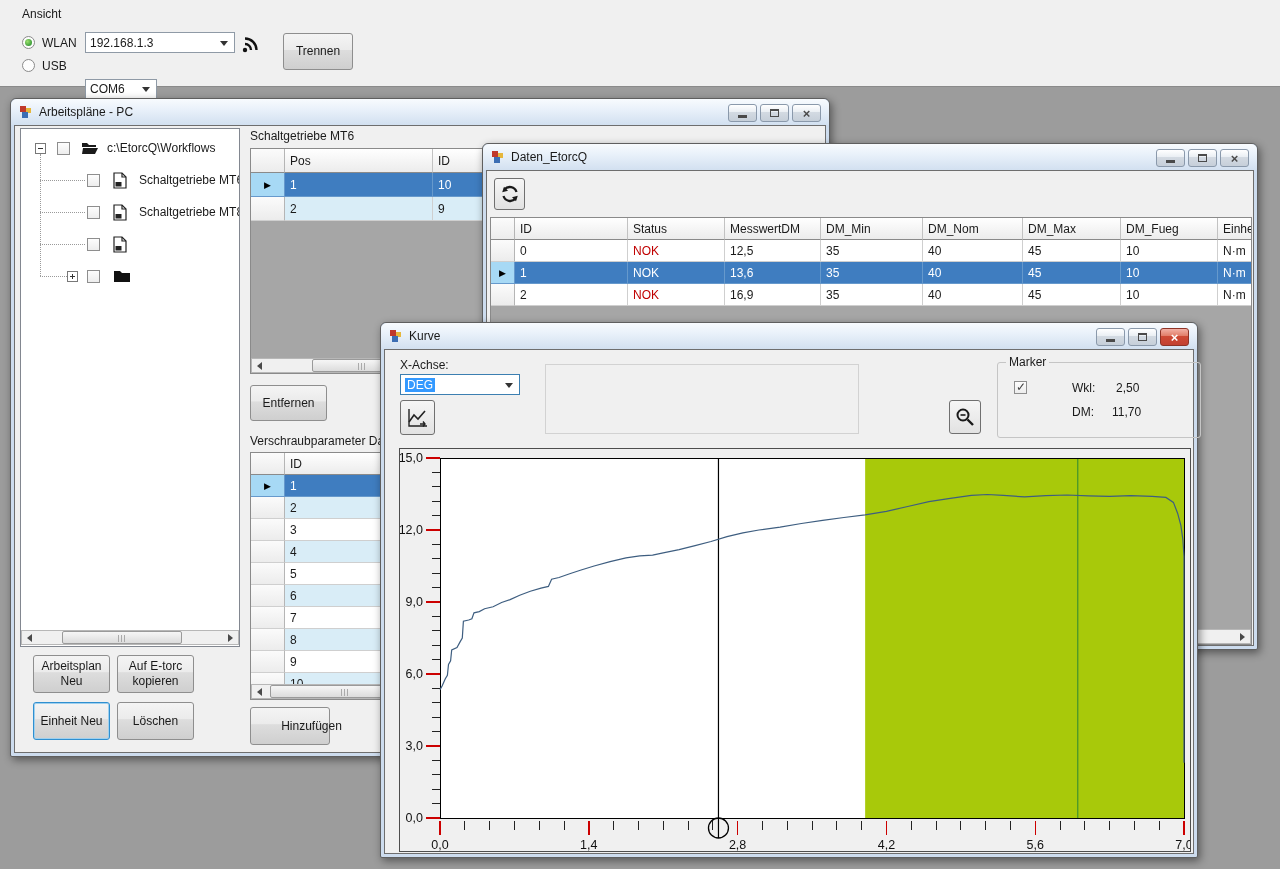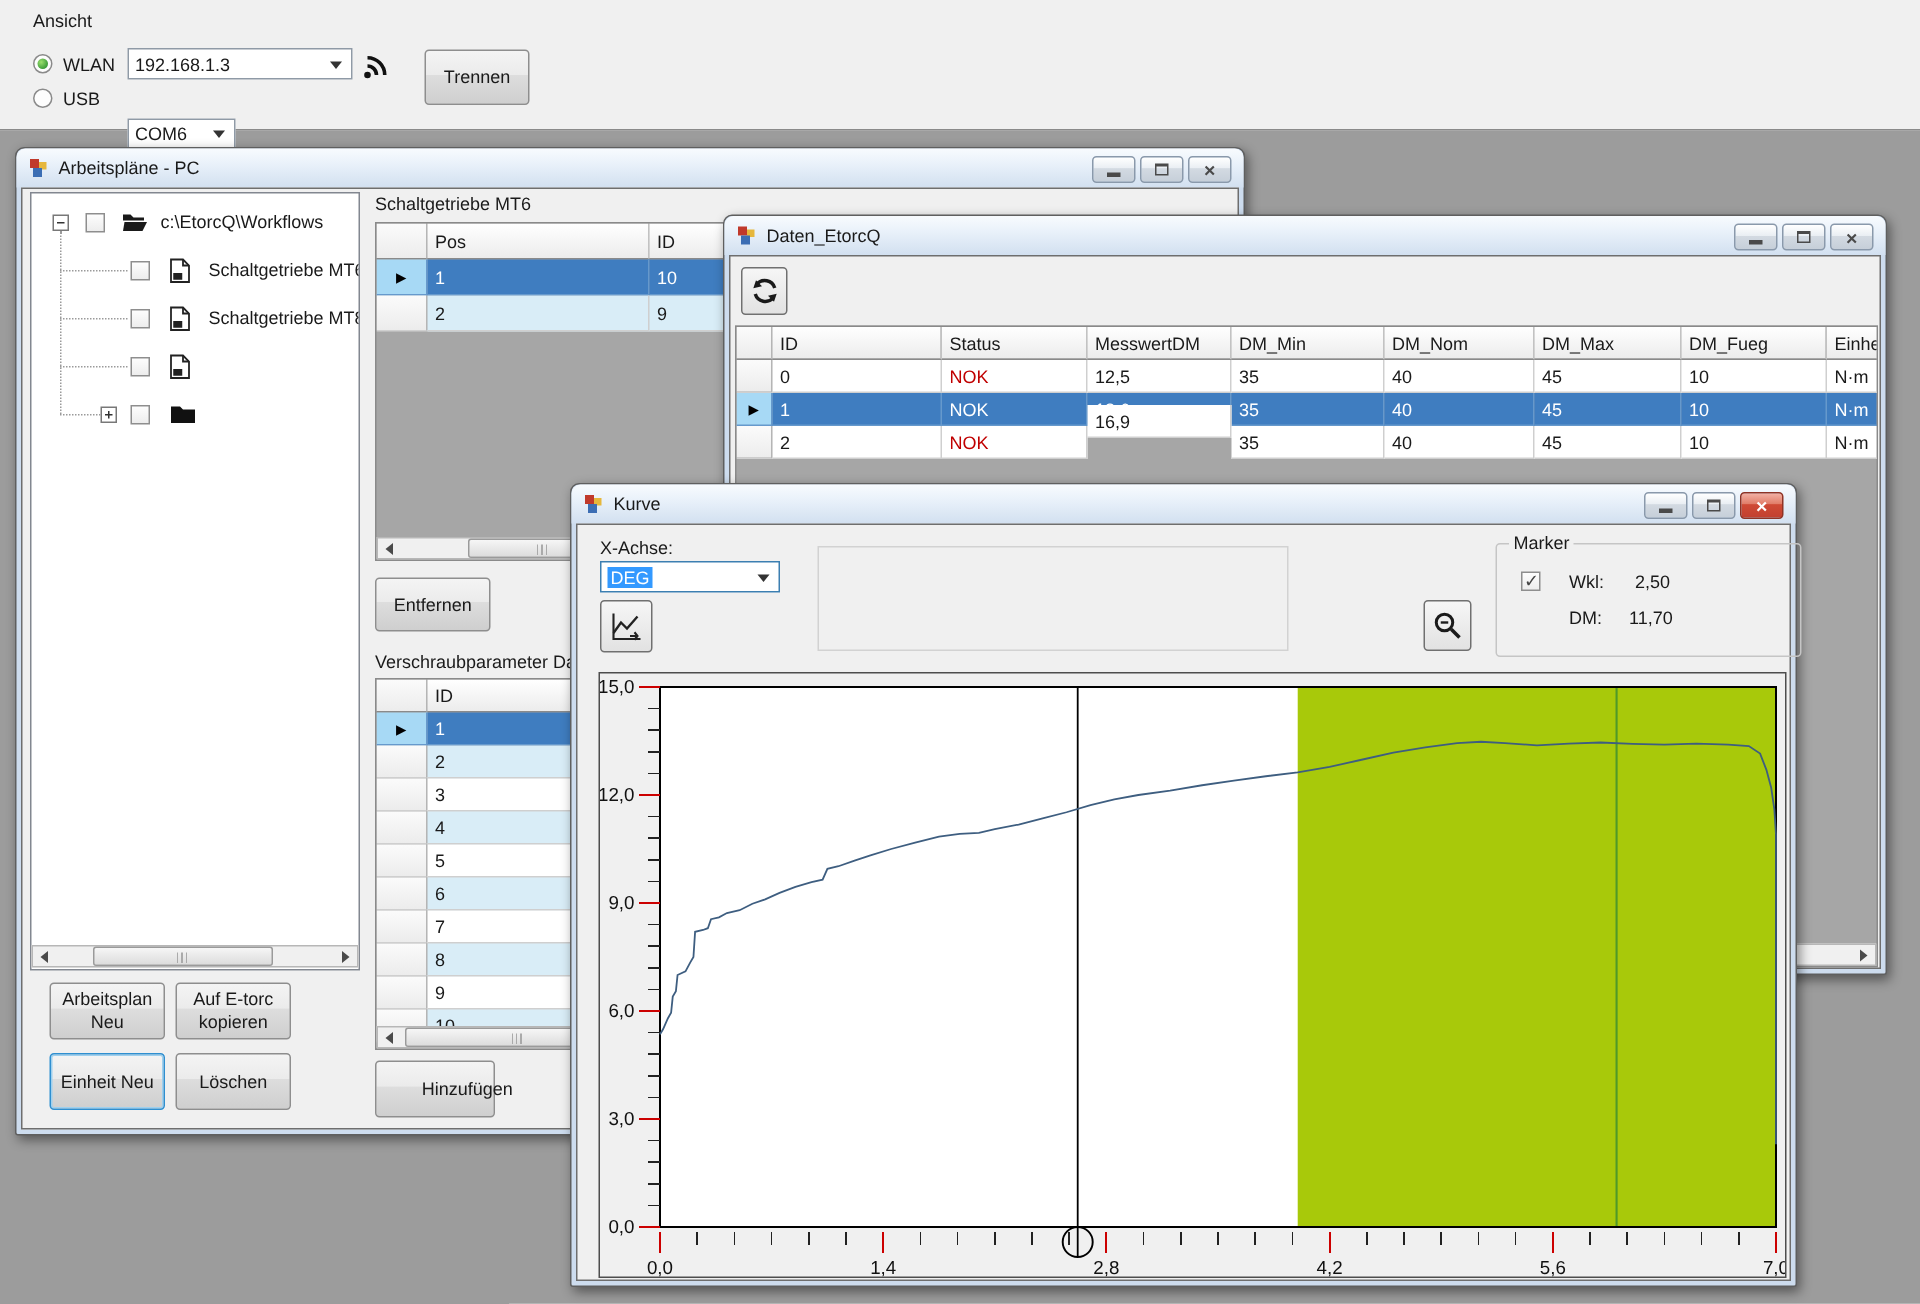--- a/index.html
+++ b/index.html
@@ -70,21 +70,21 @@
             background:linear-gradient(#f6f6f6,#dcdcdc);}
   .sb-thumb::after{content:"";position:absolute;left:50%;top:3px;margin-left:-4px;width:8px;height:7px;
             background:repeating-linear-gradient(90deg,#aaa 0 1px,transparent 1px 3px);}
   
   .groupbox{position:absolute;border:1px solid #c5c5c5;border-radius:3px;}
   .groupbox .gb-label{position:absolute;left:8px;top:-8px;background:#f0f0f0;padding:0 3px;}
   .panel-flat{position:absolute;background:#f0f0f0;border:1px solid #d2d2d2;}
   .tool-btn{position:absolute;border:1px solid #707070;border-radius:3px;box-sizing:border-box;
             background:linear-gradient(#f6f6f6,#e2e2e2);display:flex;align-items:center;justify-content:center;}
   .chart-panel{position:absolute;background:#f0f0f0;border:1px solid #4d4d4d;box-sizing:border-box;}
-  .value-txt{position:absolute;white-space:nowrap;}
+  .value-txt{position:absolute;white-space:nowrap;margin-left:26px;}
 </style>
 </head>
 <body>
 
 <div class="desktop">
 
   <div class="topbar">
     <div class="menu-item">Ansicht</div>
     <span class="radio checked" style="left:22px;top:36px;"></span>
     <span class="lbl" style="left:42px;top:36px;">WLAN</span>
@@ -299,21 +299,21 @@
           <div class="g-cell sel red" style="left: 137px; top: 44px; width: 97px; height: 22px;">NOK</div>
           <div class="g-cell sel" style="left: 234px; top: 44px; width: 96px; height: 22px;">13,6</div>
           <div class="g-cell sel" style="left: 330px; top: 44px; width: 102px; height: 22px;">35</div>
           <div class="g-cell sel" style="left: 432px; top: 44px; width: 100px; height: 22px;">40</div>
           <div class="g-cell sel" style="left: 532px; top: 44px; width: 98px; height: 22px;">45</div>
           <div class="g-cell sel" style="left: 630px; top: 44px; width: 97px; height: 22px;">10</div>
           <div class="g-cell sel" style="left: 727px; top: 44px; width: 90px; height: 22px;">N·m</div>
           <div class="g-cell g-rowhead" style="left: 0px; top: 66px; width: 24px; height: 22px;"></div>
           <div class="g-cell" style="left: 24px; top: 66px; width: 113px; height: 22px;">2</div>
           <div class="g-cell red" style="left: 137px; top: 66px; width: 97px; height: 22px;">NOK</div>
-          <div class="g-cell" style="left: 234px; top: 52px; width: 96px; height: 22px;">16,9</div>
+          <div class="g-cell" style="left: 234px; top: 66px; width: 96px; height: 22px;">16,9</div>
           <div class="g-cell" style="left: 330px; top: 66px; width: 102px; height: 22px;">35</div>
           <div class="g-cell" style="left: 432px; top: 66px; width: 100px; height: 22px;">40</div>
           <div class="g-cell" style="left: 532px; top: 66px; width: 98px; height: 22px;">45</div>
           <div class="g-cell" style="left: 630px; top: 66px; width: 97px; height: 22px;">10</div>
           <div class="g-cell" style="left: 727px; top: 66px; width: 90px; height: 22px;">N·m</div>
           <div class="hscroll" style="left: 0px; bottom: 0px; width: 100%;">
             <div class="sb-btn" style="left: 0px;">
               <span class="tri-left"></span>
             </div>
             <div class="sb-thumb" style="left: 6px; width: 700px;"></div>

